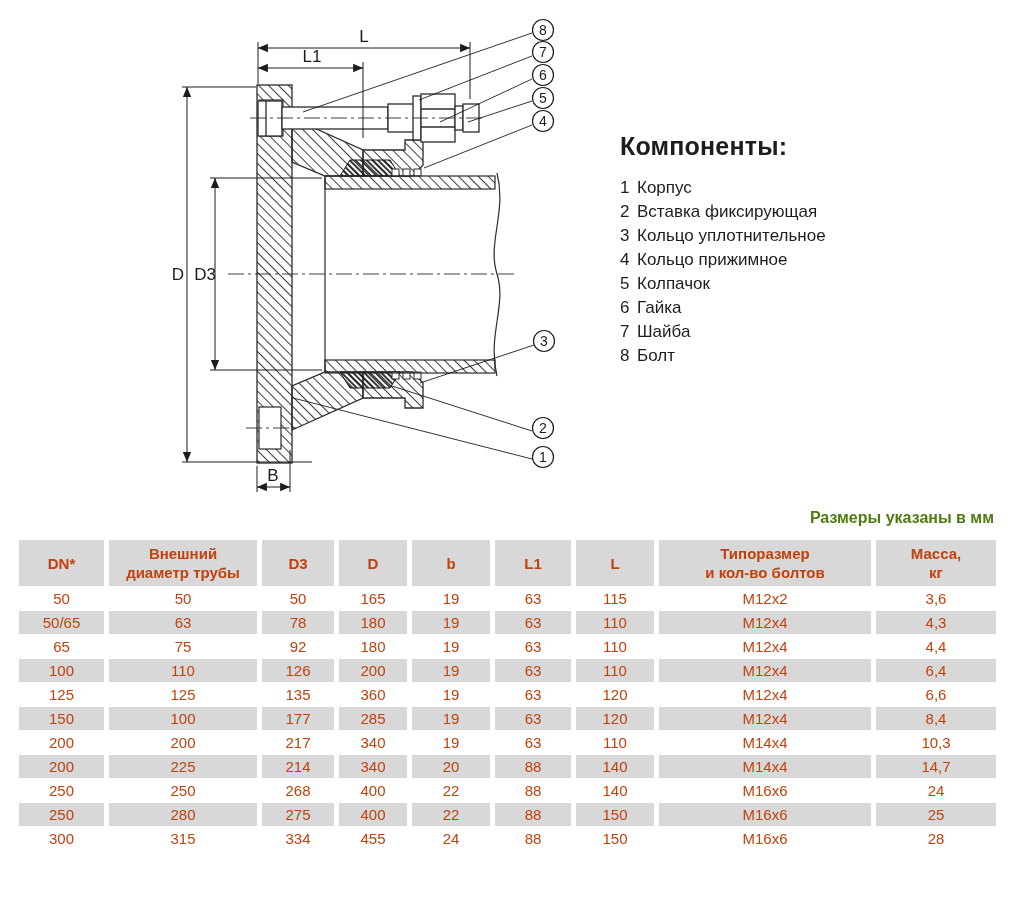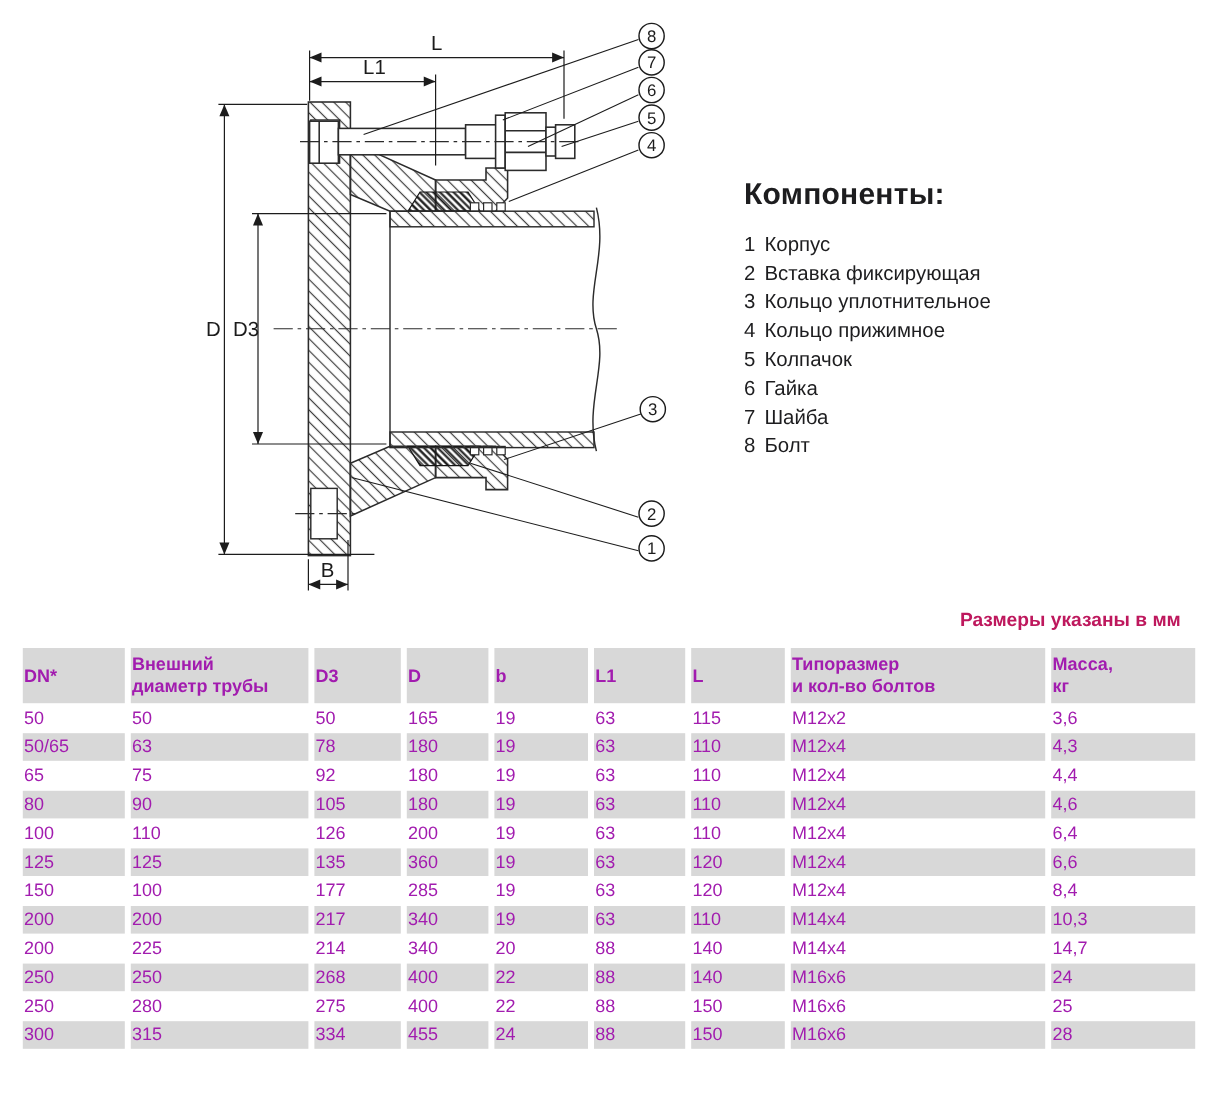--- a/index.html
+++ b/index.html
@@ -29,21 +29,20 @@
     font-size: 14px;
     fill: #1c1c1c;
     text-anchor: middle;
   }
 
   
   .components {
     position: absolute;
     left: 620px; top: 132px;
     width: 380px;
-    margin-top: 16px;
   }
   .components-title {
     font-size: 25px;
     font-weight: bold;
     color: #1d1d1f;
     margin-bottom: 17px;
     letter-spacing: 0.2px;
   }
   .components-list { list-style: none; }
   .comp-item {
@@ -53,37 +52,37 @@
     color: #1d1d1f;
     display: flex;
   }
   .comp-num { width: 17px; flex: 0 0 17px; }
   .comp-label { flex: 1; }
 
   
   .size-note {
     position: absolute;
     top: 509px;
-    right: 30px;
+    right: 20px;
     font-size: 16px;
     font-weight: bold;
-    color: #be185d;
+    color: #4d7c0f;
   }
 
   
   .dims-table {
     position: absolute;
     left: 14px; top: 539px;
     width: 987px;
     border-collapse: separate;
     border-spacing: 5px 1px;
     table-layout: fixed;
     font-size: 15px;
-    text-align: left;
-    color: #a21caf;
+    text-align: center;
+    color: #c2410c;
   }
   .dims-table th {
     background: #d8d8d8;
     font-weight: bold;
     height: 46px;
     padding: 2px 1px;
     vertical-align: middle;
     white-space: pre-line;
     line-height: 19px;
     font-size: 15px;
@@ -355,31 +354,20 @@
           <td>75</td>
           <td>92</td>
           <td>180</td>
           <td>19</td>
           <td>63</td>
           <td>110</td>
           <td>M12x4</td>
           <td>4,4</td>
         </tr>
         <tr>
-          <td>80</td>
-          <td>90</td>
-          <td>105</td>
-          <td>180</td>
-          <td>19</td>
-          <td>63</td>
-          <td>110</td>
-          <td>M12x4</td>
-          <td>4,6</td>
-        </tr>
-        <tr>
           <td>100</td>
           <td>110</td>
           <td>126</td>
           <td>200</td>
           <td>19</td>
           <td>63</td>
           <td>110</td>
           <td>M12x4</td>
           <td>6,4</td>
         </tr>

